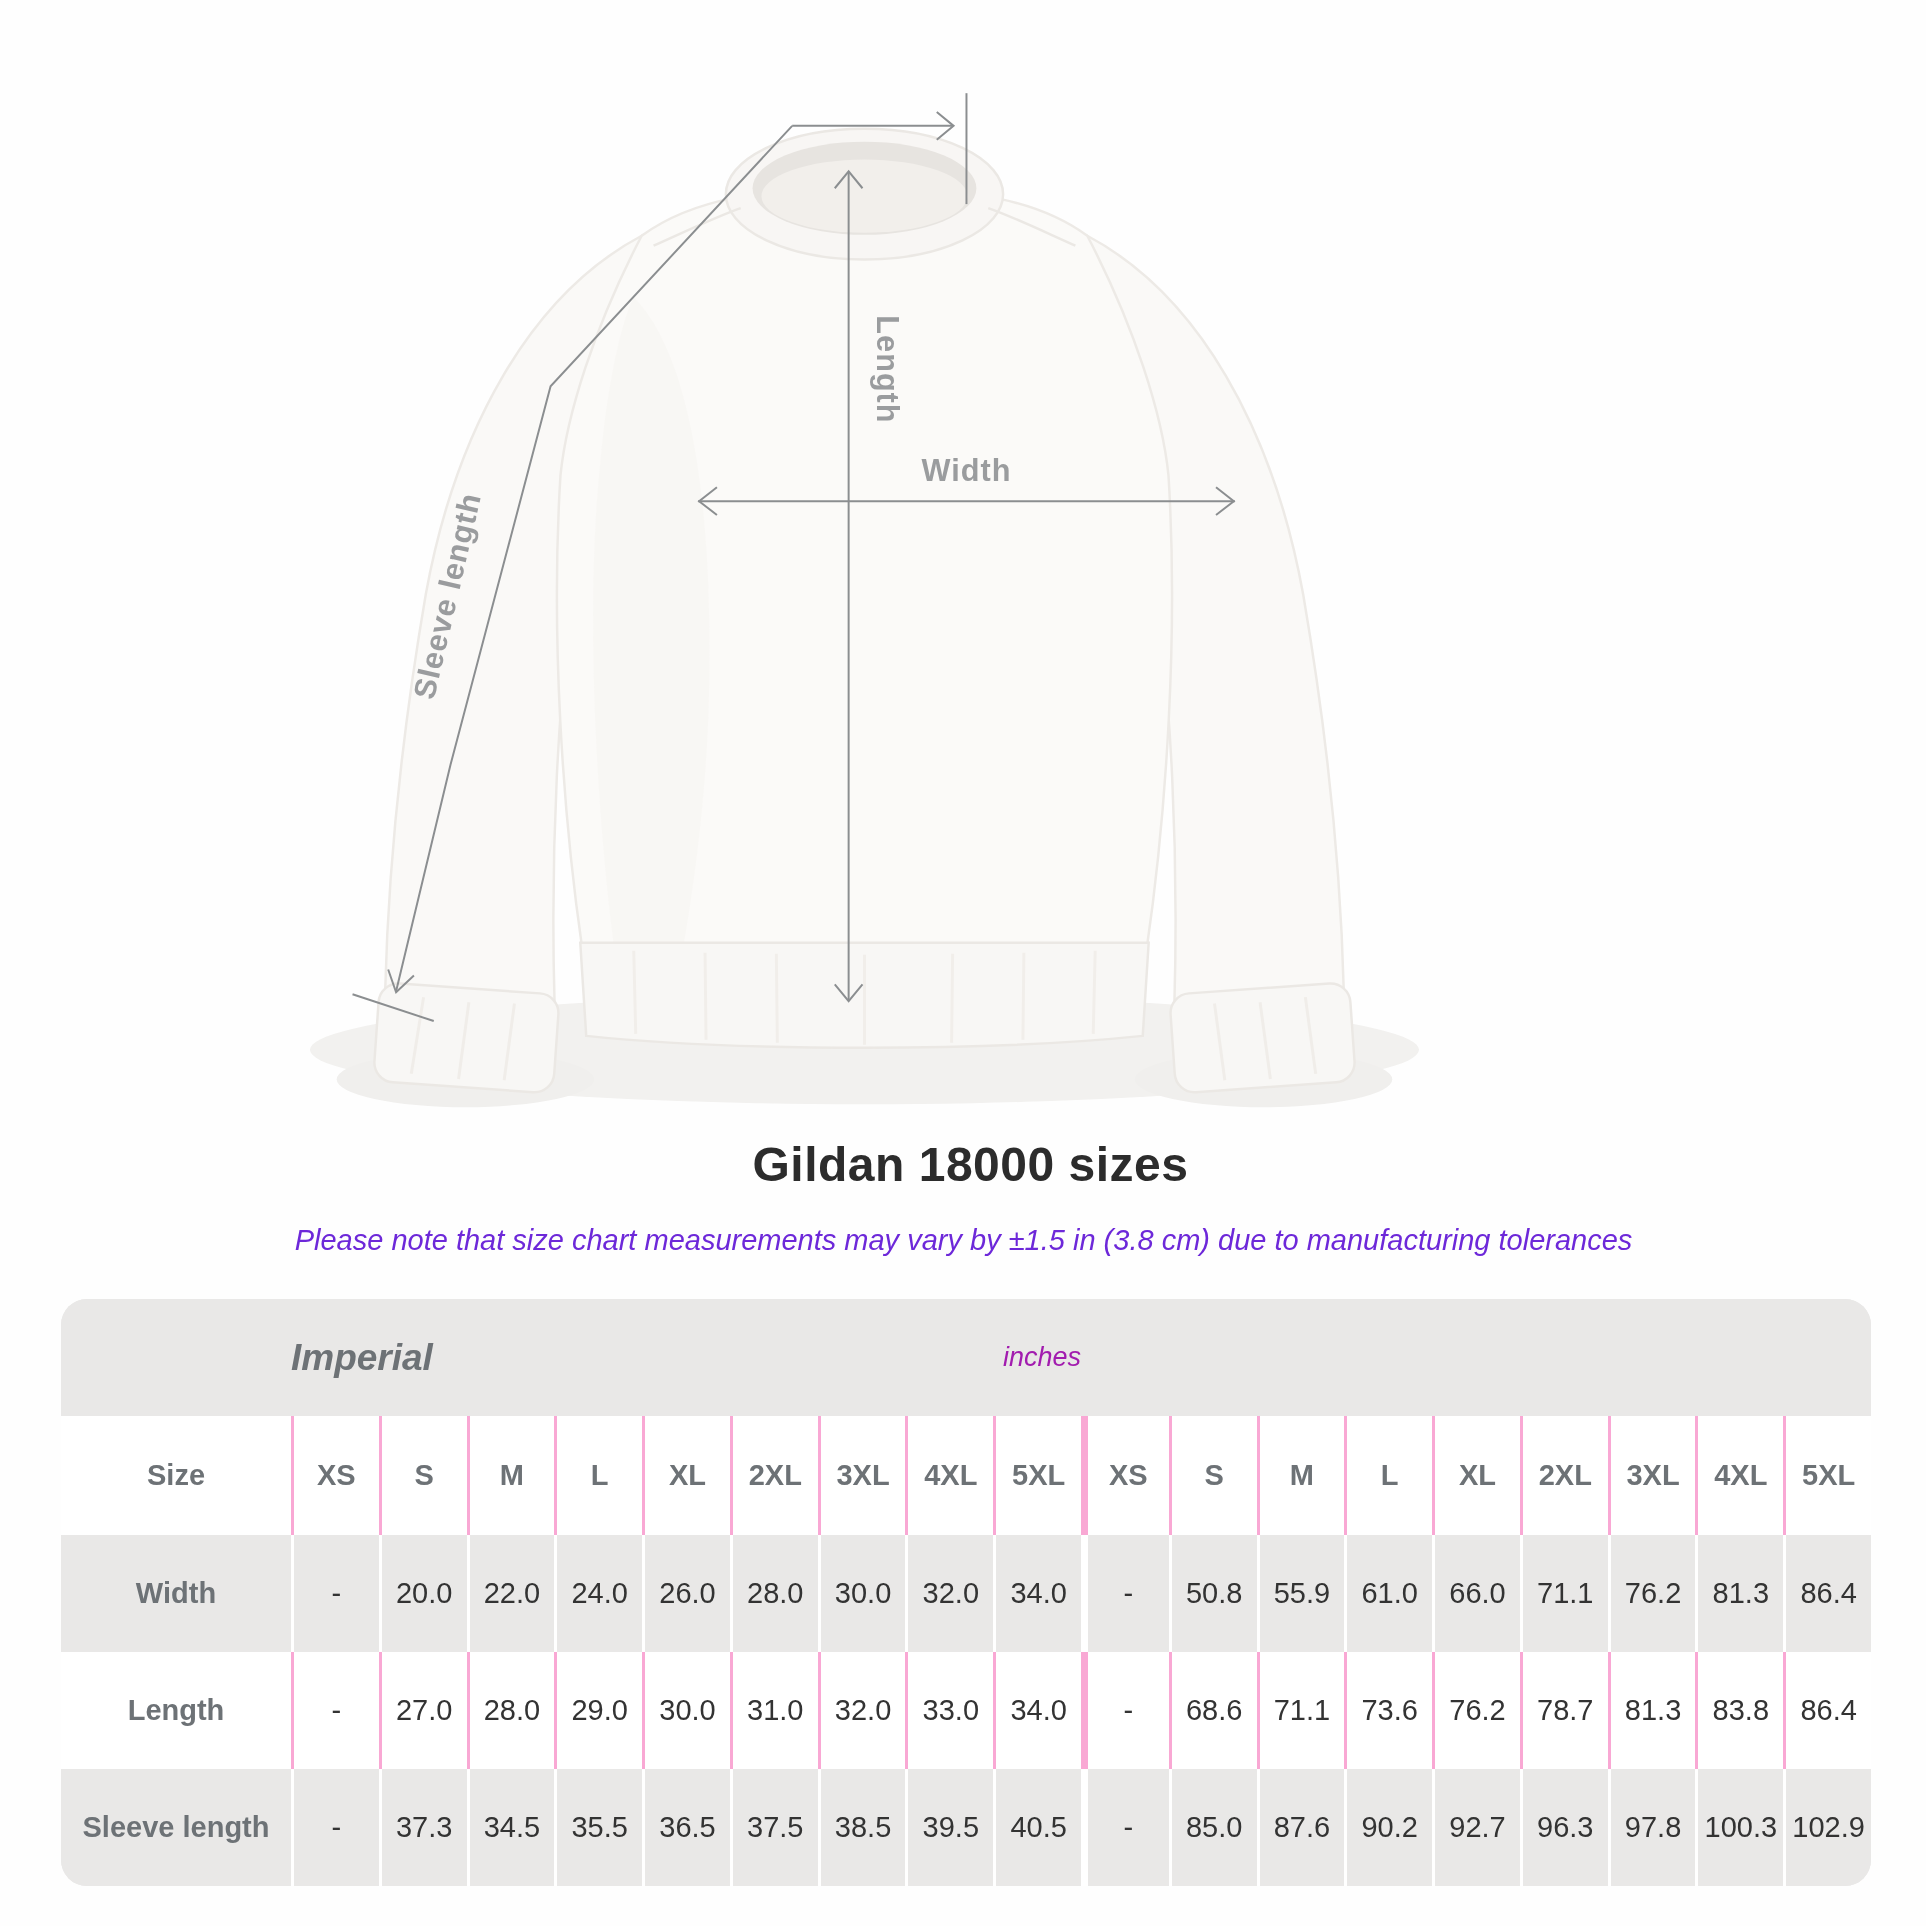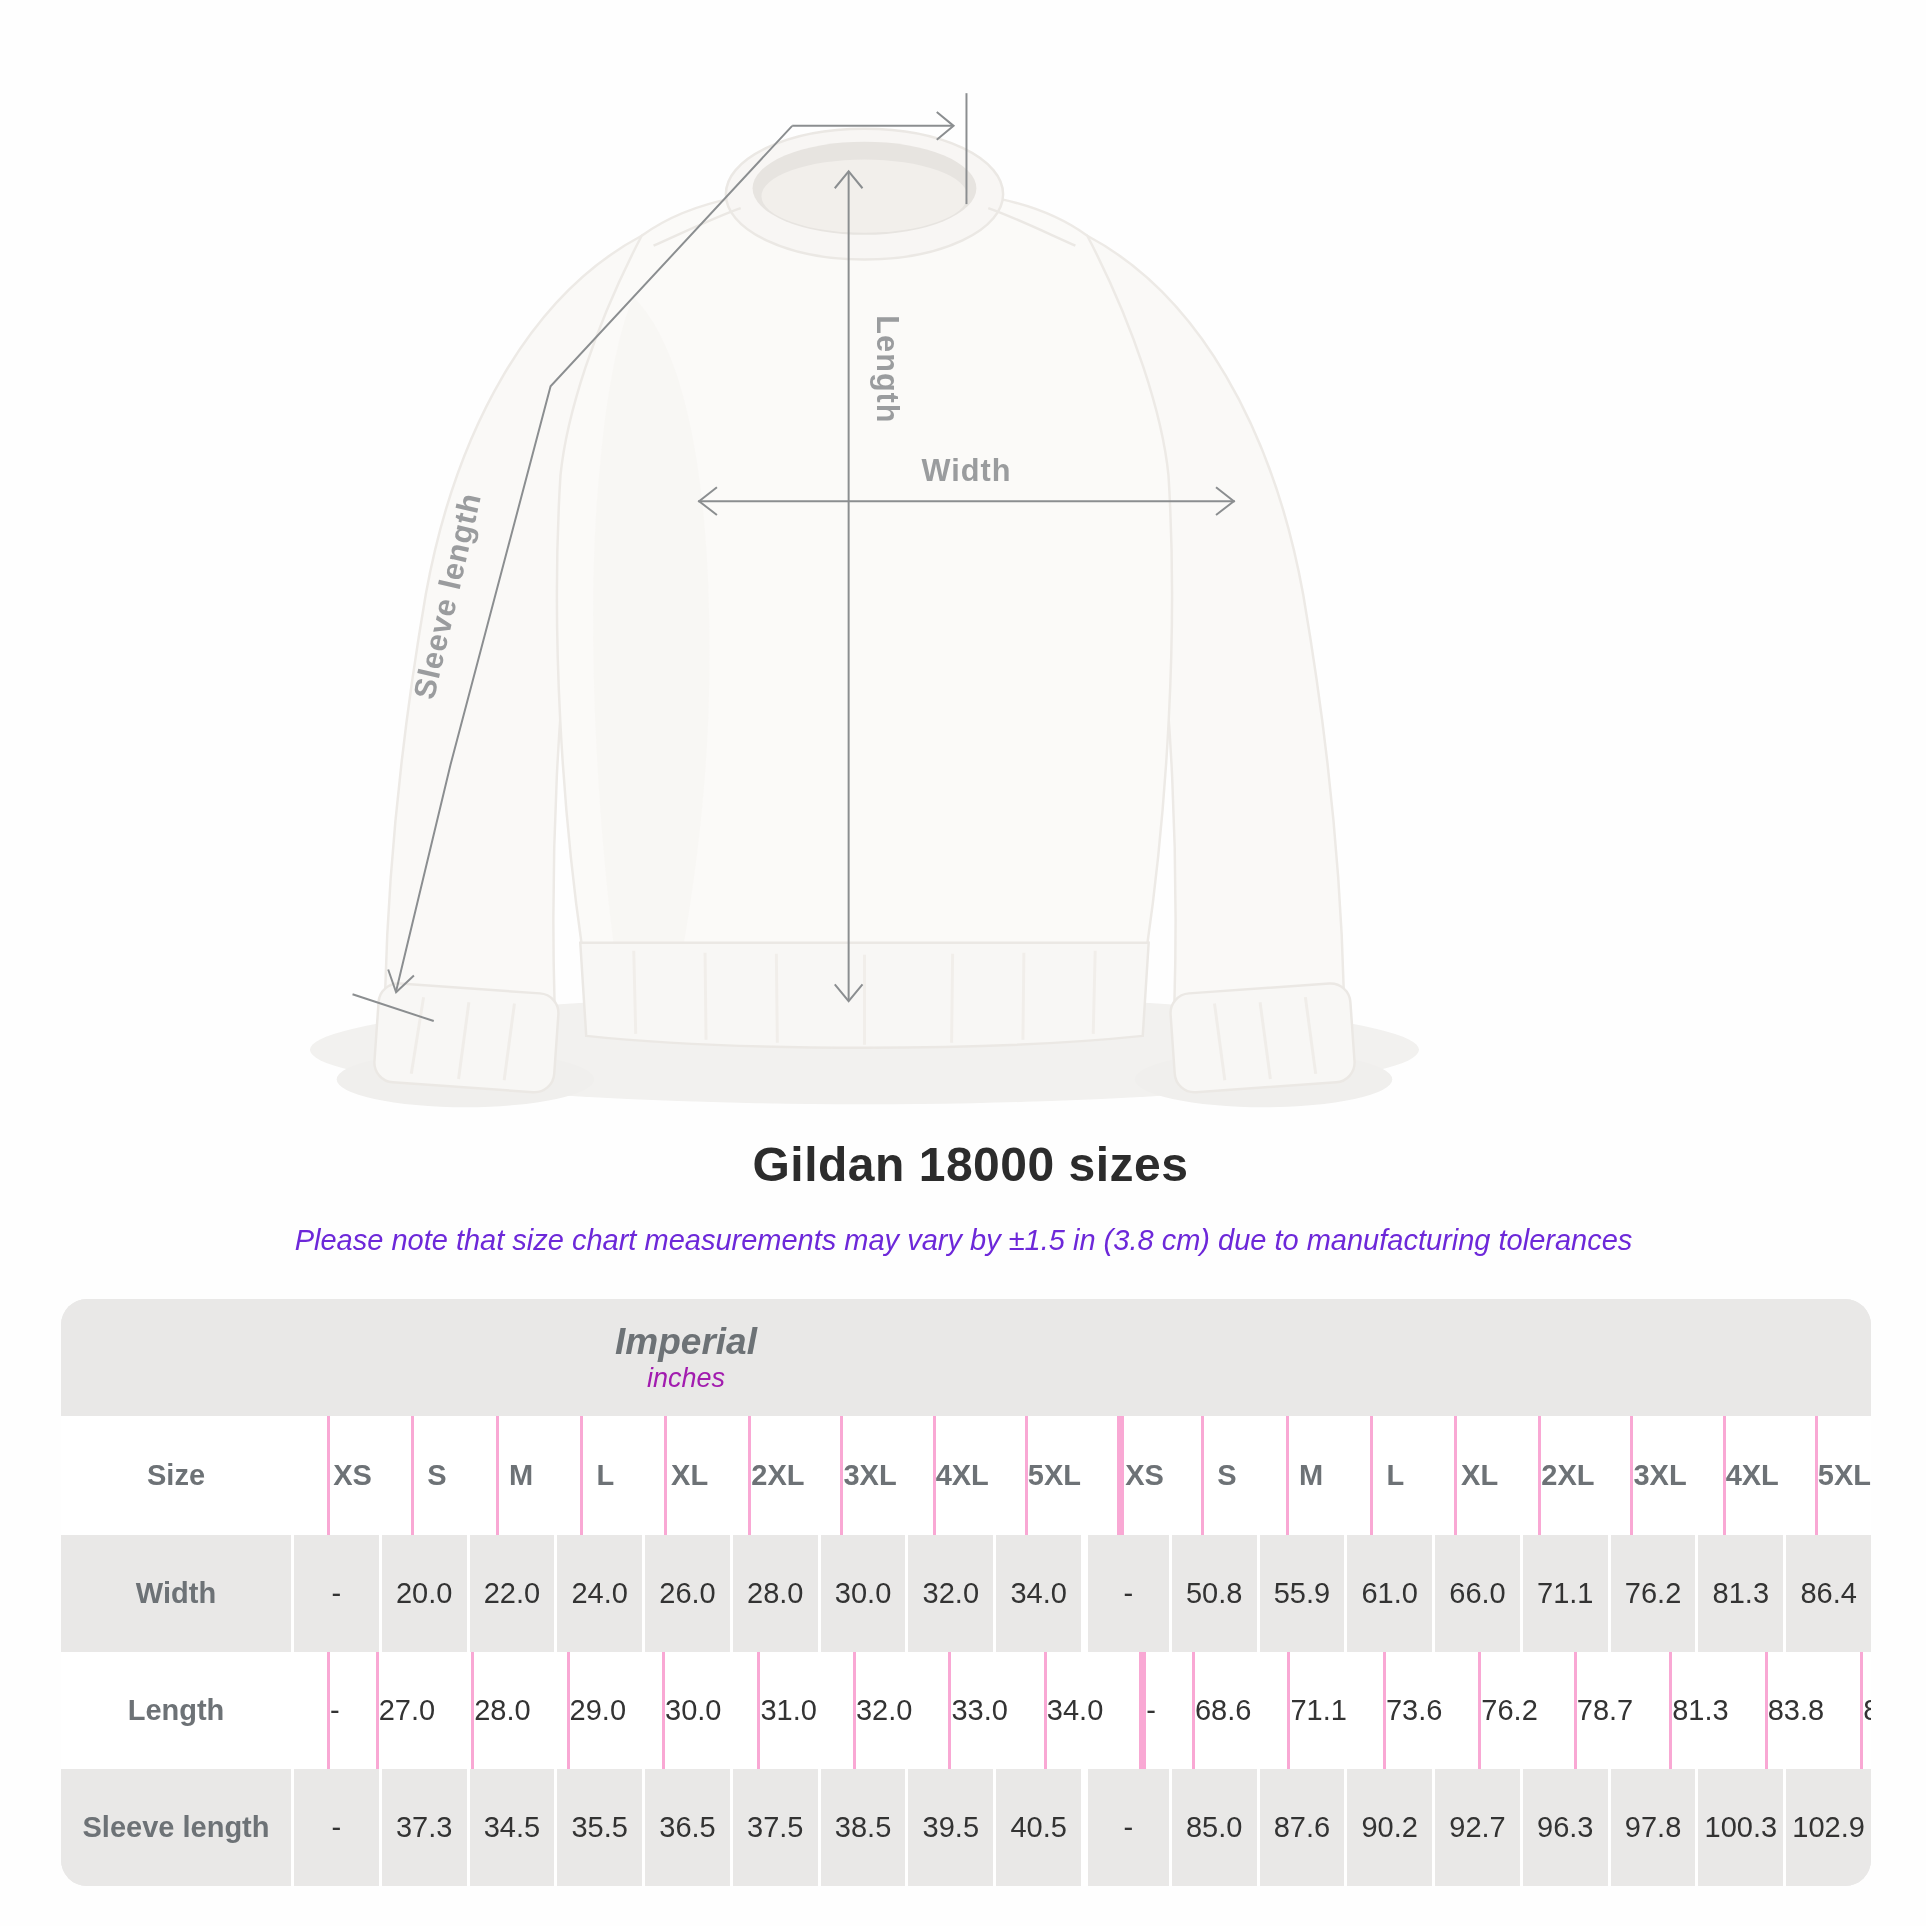--- a/index.html
+++ b/index.html
@@ -14,27 +14,27 @@
   }
   .tolerance-note{
     position:absolute;left:0;top:1224px;width:100%;text-align:center;
     font-size:29px;font-style:italic;color:#6d28d9;
   }
   .size-table{
     position:absolute;left:61px;top:1299px;width:1810px;
     border-radius:26px;overflow:hidden;background:#e9e8e7;
   }
   .unit-band{height:117px;display:grid;grid-template-columns:230px 1fr 1fr;background:#e9e8e7;}
-  .unit{display:flex;flex-direction:column;align-items:center;justify-content:center;gap:0;}
+  .unit{display:flex;flex-direction:row;align-items:center;justify-content:space-between;gap:0;}
   .u-label{font-size:37px;font-weight:bold;font-style:italic;color:#6d7276;}
   .u-sub{font-size:27px;font-style:italic;color:#a21caf;}
   .trow{display:grid;grid-template-columns:230px repeat(18,1fr);}
   .row-size{height:119px;}
   .data-row{height:117px;}
-  .row-white{background:#ffffff;gap:36px;}
+  .row-white{background:#ffffff;}
   .row-gray{background:#e9e8e7;}
   .cell{display:flex;align-items:center;justify-content:center;height:100%;font-size:29px;color:#333333;}
   .hcell,.lblcell{font-weight:bold;color:#6d7276;}
   .row-white .cell{border-left:3px solid #f9a8d4;}
   .row-gray  .cell{border-left:3px solid #ffffff;}
   .row-white .cell.sysfirst{border-left-width:7px;}
   .row-gray  .cell.sysfirst{border-left-width:7px;}
   .cell.lblcell{border-left:none;}
   .ann-label{font-size:31px;font-weight:bold;fill:#9a9c9e;letter-spacing:1px;}
 </style>

